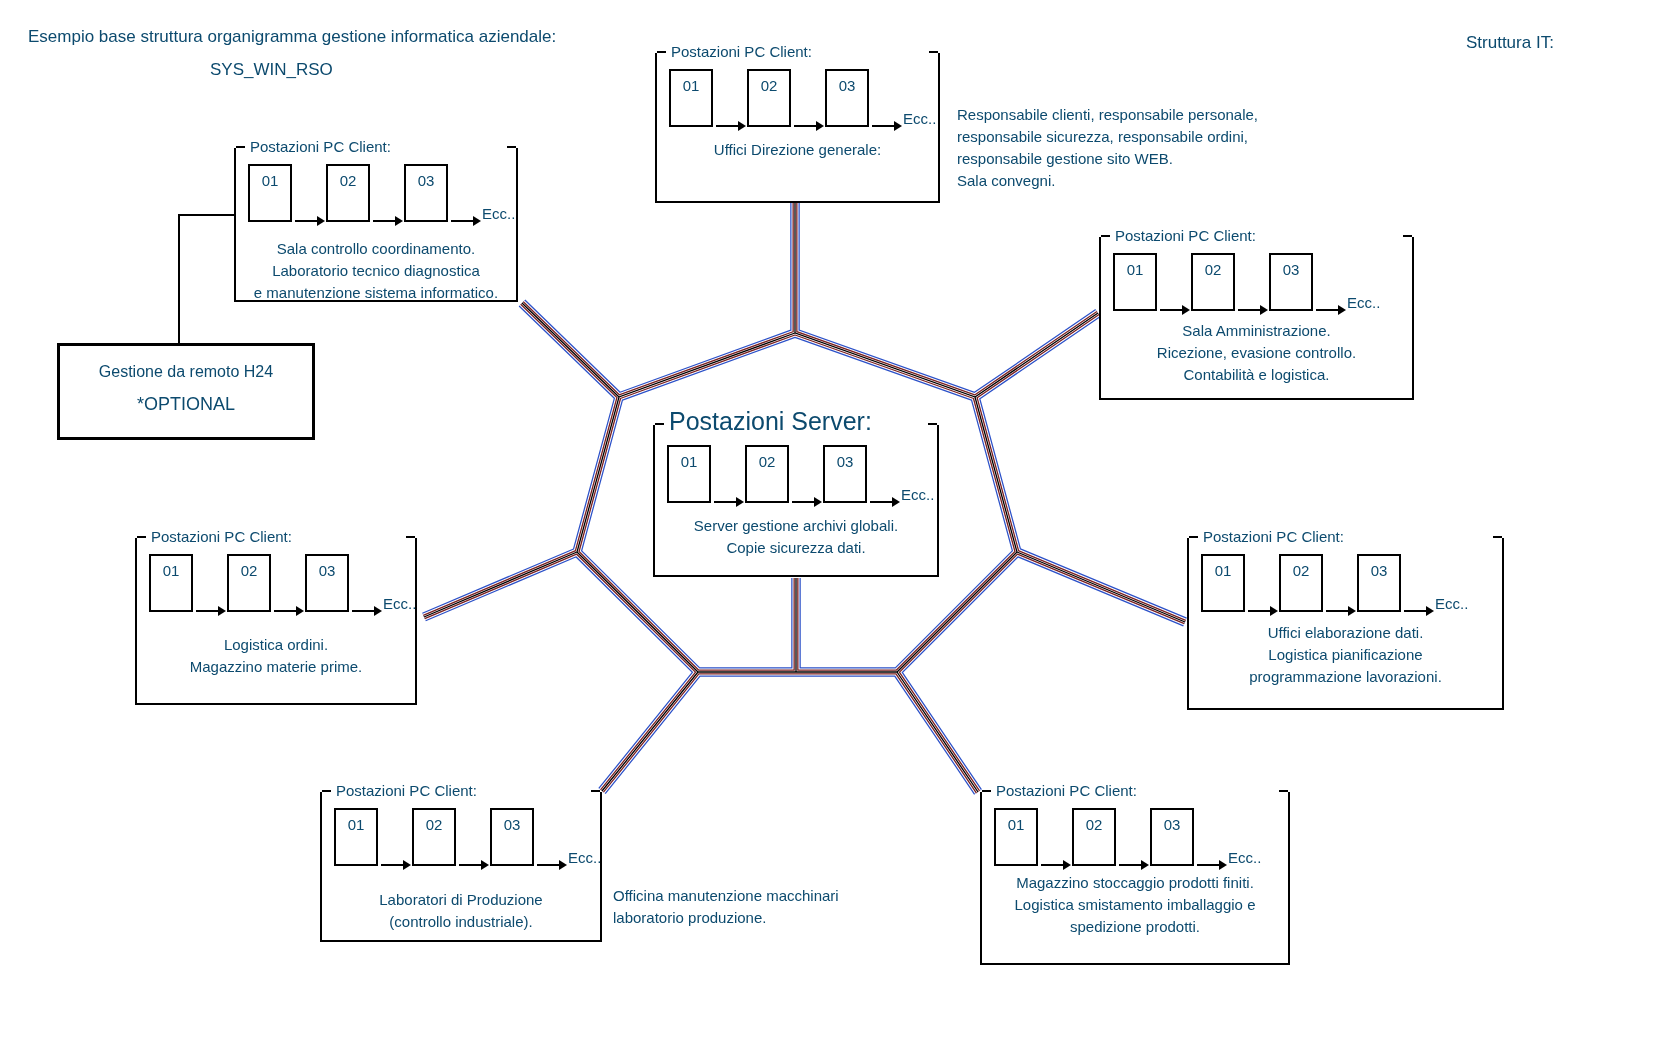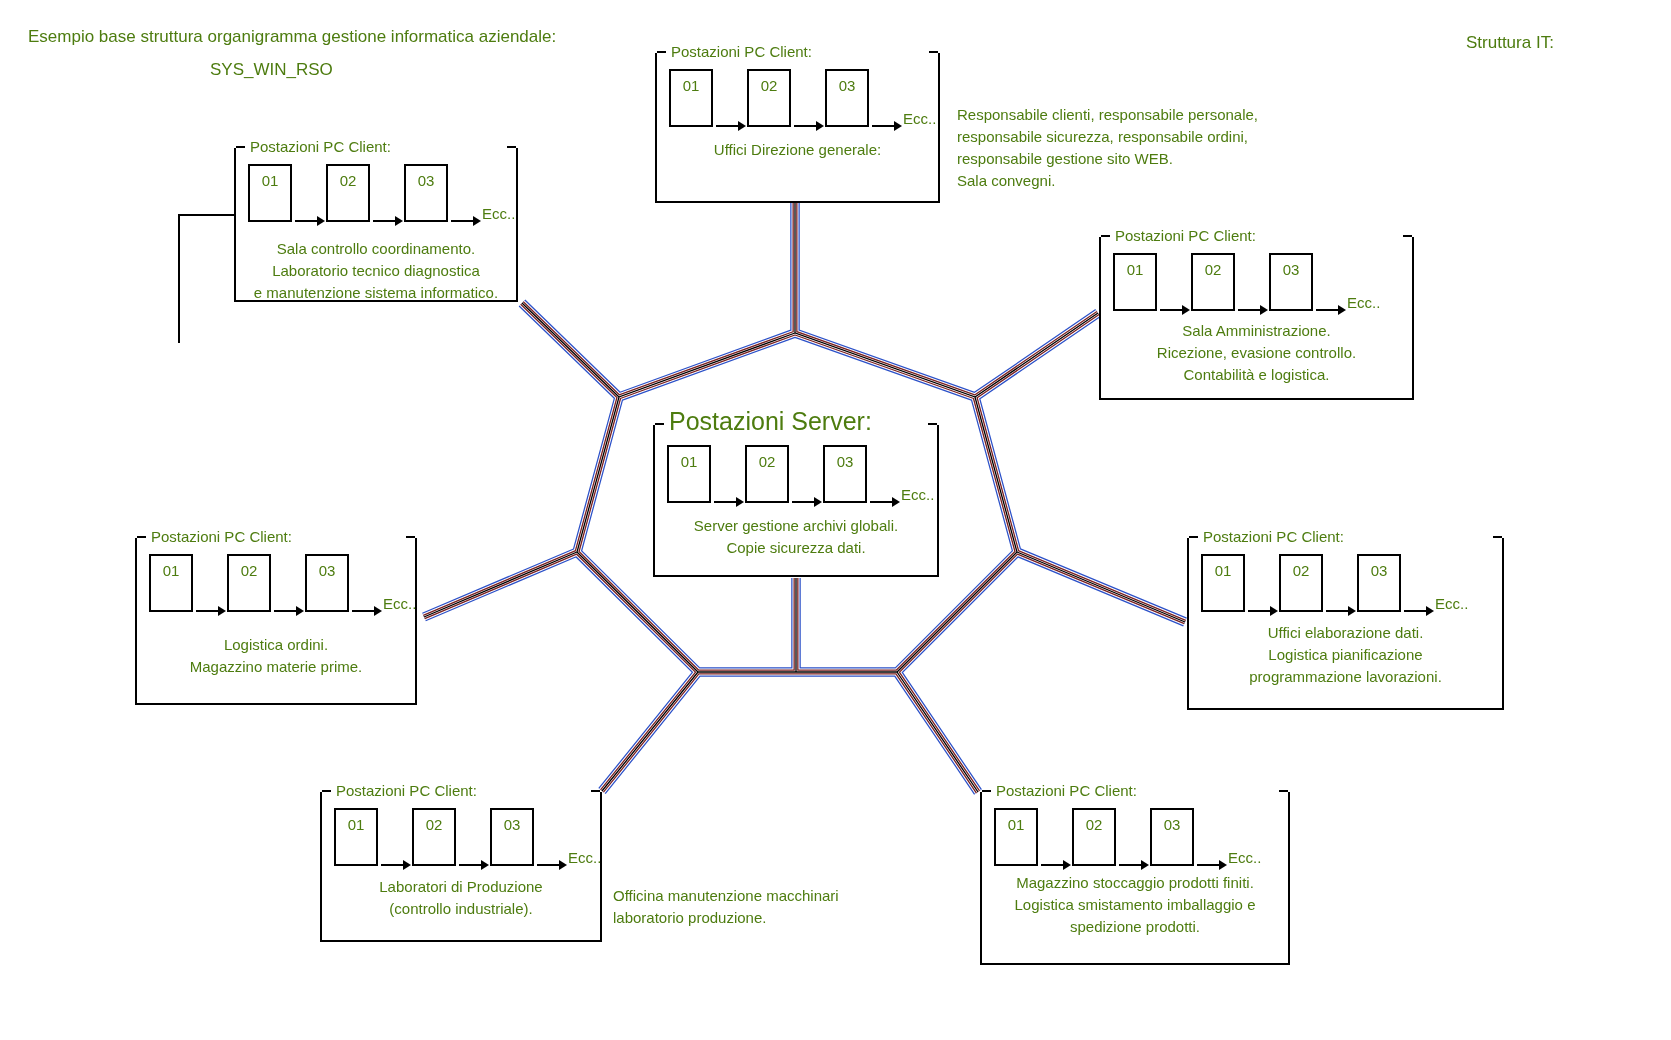--- a/index.html
+++ b/index.html
@@ -1,21 +1,21 @@
 <!DOCTYPE html>
 <html style="--cable-blue: #2b50c8; --cable-red: #7a1f1f; --line-black: #000000;"><head>
 <meta charset="utf-8">
 <style>
   html,body{margin:0;padding:0;background:#ffffff;}
   .stage{
     position:relative;
     width:1671px;height:1040px;
     background:#ffffff;
     font-family:"Liberation Sans", sans-serif;
-    color:#4d7c0f;
+    color:#0c4a6e;
     overflow:hidden;
   }
   .txt{position:absolute;white-space:nowrap;}
   .page-title{font-size:17px;}
   .note{position:absolute;font-size:15px;line-height:22px;white-space:nowrap;}
 
   
   .wires{position:absolute;left:0;top:0;}
   .w-blue{fill:none;stroke:var(--cable-blue,#2b50c8);stroke-width:9.5;stroke-linejoin:miter;}
   .w-gap1{fill:none;stroke:#ffffff;stroke-width:7;stroke-linejoin:miter;}
@@ -198,21 +198,21 @@
     <div class="node-title">Postazioni PC Client:</div>
     <div class="chain">
       <div class="unit">01</div>
       <div class="harrow"></div>
       <div class="unit">02</div>
       <div class="harrow"></div>
       <div class="unit">03</div>
       <div class="harrow"></div>
       <div class="ecc">Ecc..</div>
     </div>
-    <div class="caption" style="margin-top:10px;">
+    <div class="caption" style="margin-top:23px;">
       <div>Laboratori di Produzione</div>
       <div>(controllo industriale).</div>
     </div>
   </div>
 
   <div class="node" style="left:980px;top:792px;width:310px;height:173px;">
     <div class="node-title">Postazioni PC Client:</div>
     <div class="chain">
       <div class="unit">01</div>
       <div class="harrow"></div>
@@ -222,20 +222,24 @@
       <div class="harrow"></div>
       <div class="ecc">Ecc..</div>
     </div>
     <div class="caption" style="margin-top:6px;">
       <div>Magazzino stoccaggio prodotti finiti.</div>
       <div>Logistica smistamento imballaggio e</div>
       <div>spedizione prodotti.</div>
     </div>
   </div>
 
+  <div class="plainbox" style="left:57px;top:343px;width:258px;height:97px;">
+    <div class="l1">Gestione da remoto H24</div>
+    <div class="l2">*OPTIONAL</div>
+  </div>
 
   <div class="note" style="left:613px;top:885px;">
     <div>Officina manutenzione macchinari</div>
     <div>laboratorio produzione.</div>
   </div>
 
   <div class="note" style="left:957px;top:104px;">
     <div>Responsabile clienti, responsabile personale,</div>
     <div>responsabile sicurezza, responsabile ordini,</div>
     <div>responsabile gestione sito WEB.</div>

